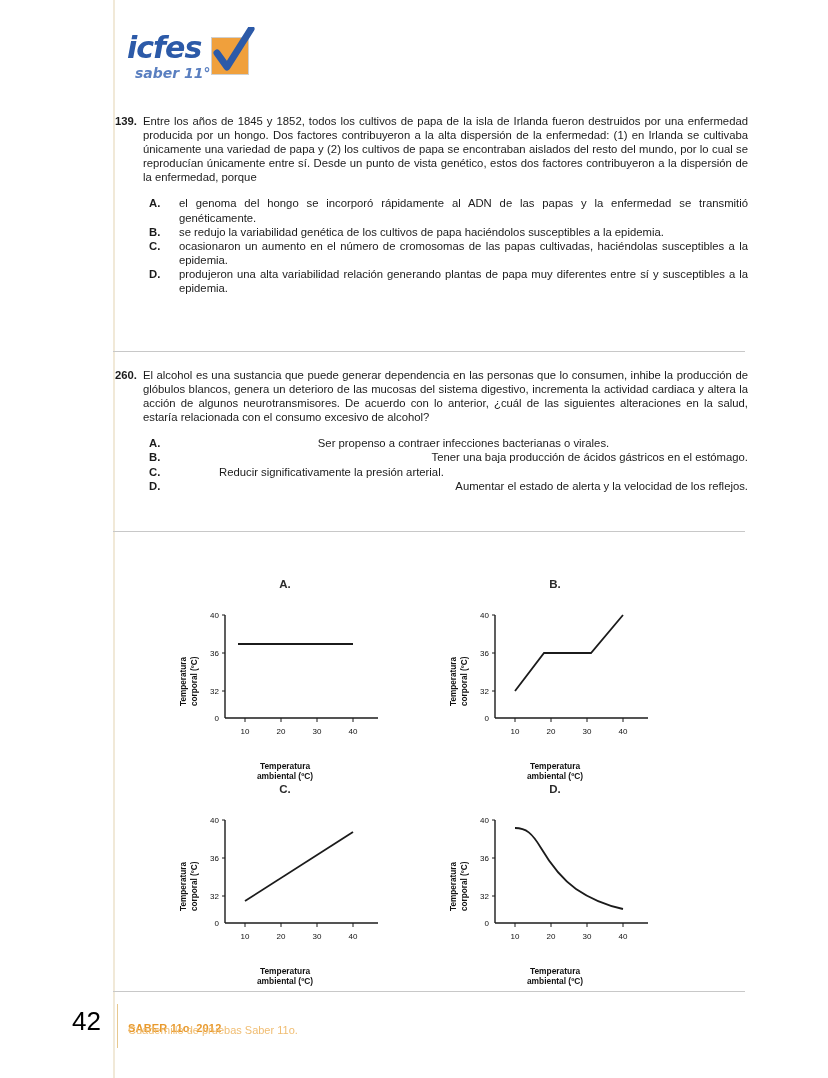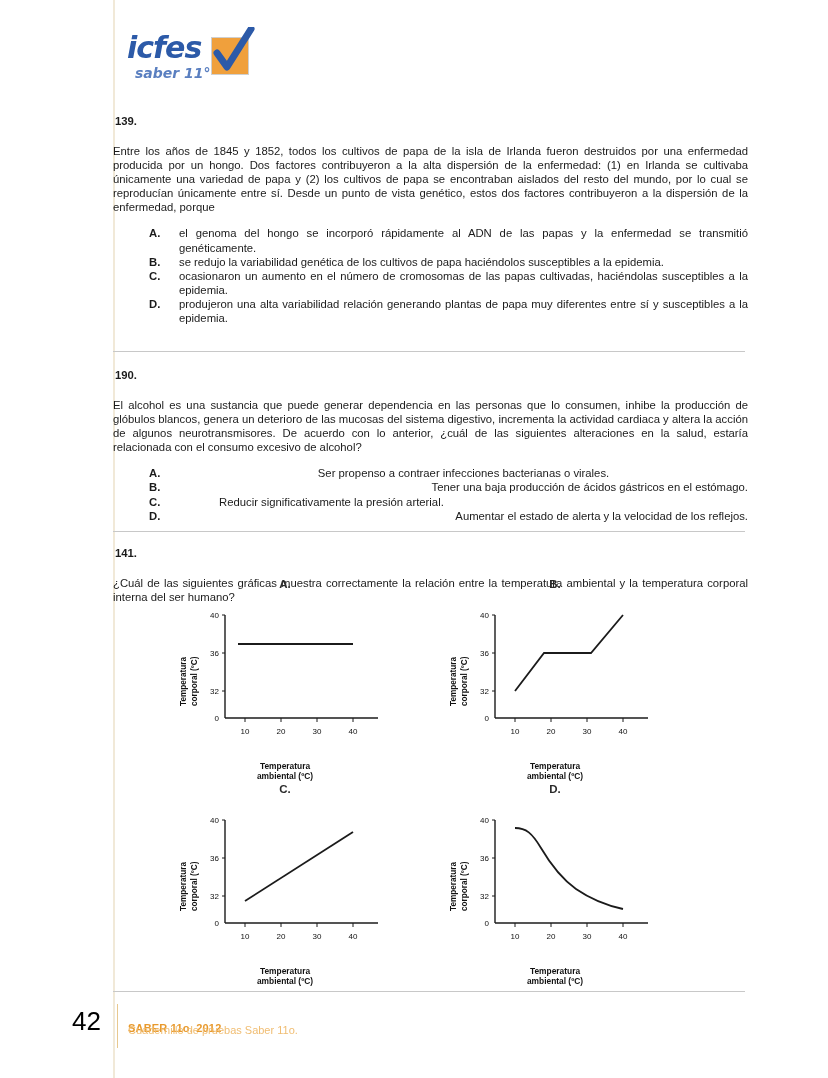--- a/index.html
+++ b/index.html
@@ -56,21 +56,20 @@
     position: absolute; left: 80px; top: -6px;
     width: 48px; height: 50px;
   }
 
   
   .q-block { position: absolute; }
   .q-stem {
     display: flex;
     font-size: 11.3px;
     line-height: 14.1px;
-    flex-direction: column;
   }
   .q-num {
     font-weight: bold;
     width: 30px;
     flex: 0 0 30px;
     text-align: right;
     padding-right: 6px;
   }
   .q-text {
     flex: 1;
@@ -195,21 +194,21 @@
         <div class="opt-letter">D.</div>
         <div class="opt-text">produjeron una alta variabilidad relación generando plantas de papa muy diferentes entre sí y susceptibles a la epidemia.</div>
       </div>
     </div>
   </div>
 
   <hr class="sep" style="top:351px;">
 
   <div class="q-block" style="left:113px; top:368px; width:635px;">
     <div class="q-stem">
-      <div class="q-num">190.</div>
+      <div class="q-num">260.</div>
       <div class="q-text">El alcohol es una sustancia que puede generar dependencia en las personas que lo consumen, inhibe la producción de glóbulos blancos, genera un deterioro de las mucosas del sistema digestivo, incrementa la actividad cardiaca y altera la acción de algunos neurotransmisores. De acuerdo con lo anterior, ¿cuál de las siguientes alteraciones en la salud, estaría relacionada con el consumo excesivo de alcohol?</div>
     </div>
     <div class="opts tight">
       <div class="opt">
         <div class="opt-letter">A.</div>
         <div class="opt-text" style="text-align:center;">Ser propenso a contraer infecciones bacterianas o virales.</div>
       </div>
       <div class="opt">
         <div class="opt-letter">B.</div>
         <div class="opt-text" style="text-align:right;">Tener una baja producción de ácidos gástricos en el estómago.</div>
@@ -220,26 +219,20 @@
       </div>
       <div class="opt">
         <div class="opt-letter">D.</div>
         <div class="opt-text" style="text-align:right;">Aumentar el estado de alerta y la velocidad de los reflejos.</div>
       </div>
     </div>
   </div>
 
   <hr class="sep" style="top:531px;">
 
-  <div class="q-block" style="left:113px; top:546px; width:635px;">
-    <div class="q-stem">
-      <div class="q-num">141.</div>
-      <div class="q-text">¿Cuál de las siguientes gráficas muestra correctamente la relación entre la temperatura ambiental y la temperatura corporal interna del ser humano?</div>
-    </div>
-  </div>
 
   <div class="charts">
 
     <div class="chart-cell" style="left:0px; top:0px;">
       <div class="chart-label">A.</div>
       <svg class="chart-svg" width="270" height="170" viewBox="0 0 270 170">
         <g font-size="8.2" font-weight="bold" fill="#111">
           <text transform="translate(36,112) rotate(-90)">Temperatura</text>
           <text transform="translate(47,112) rotate(-90)">corporal (ºC)</text>
         </g>

